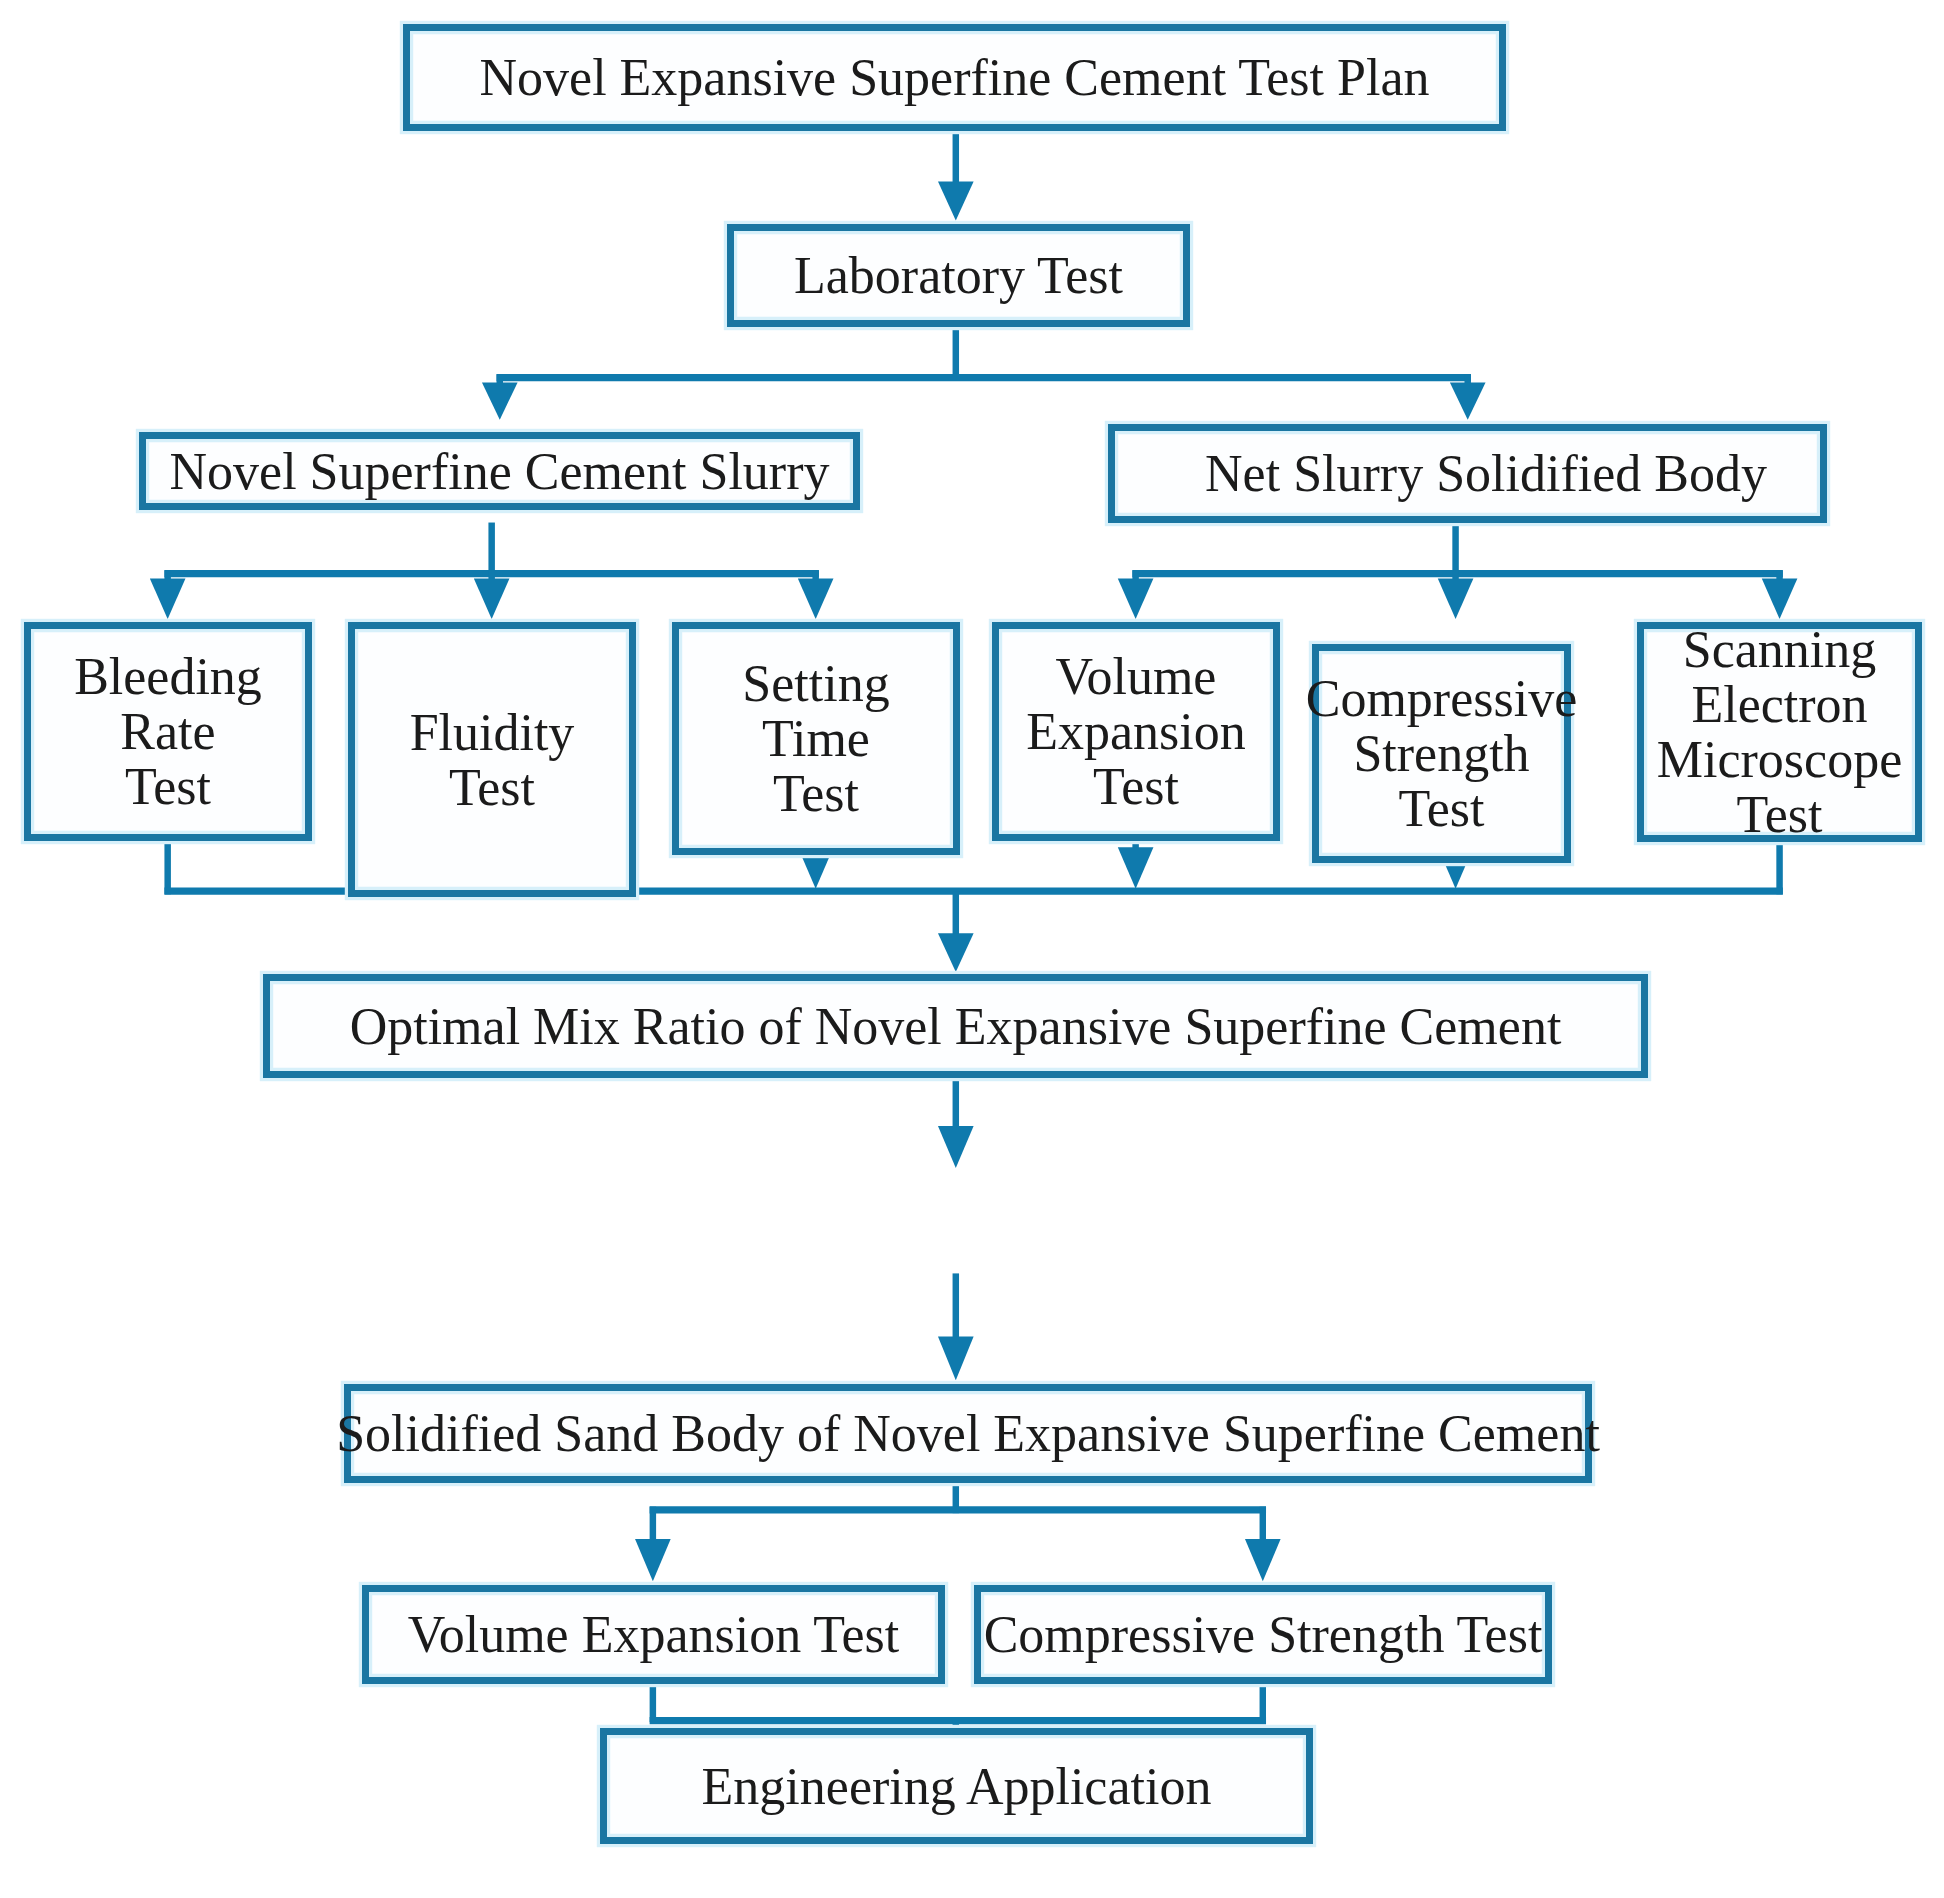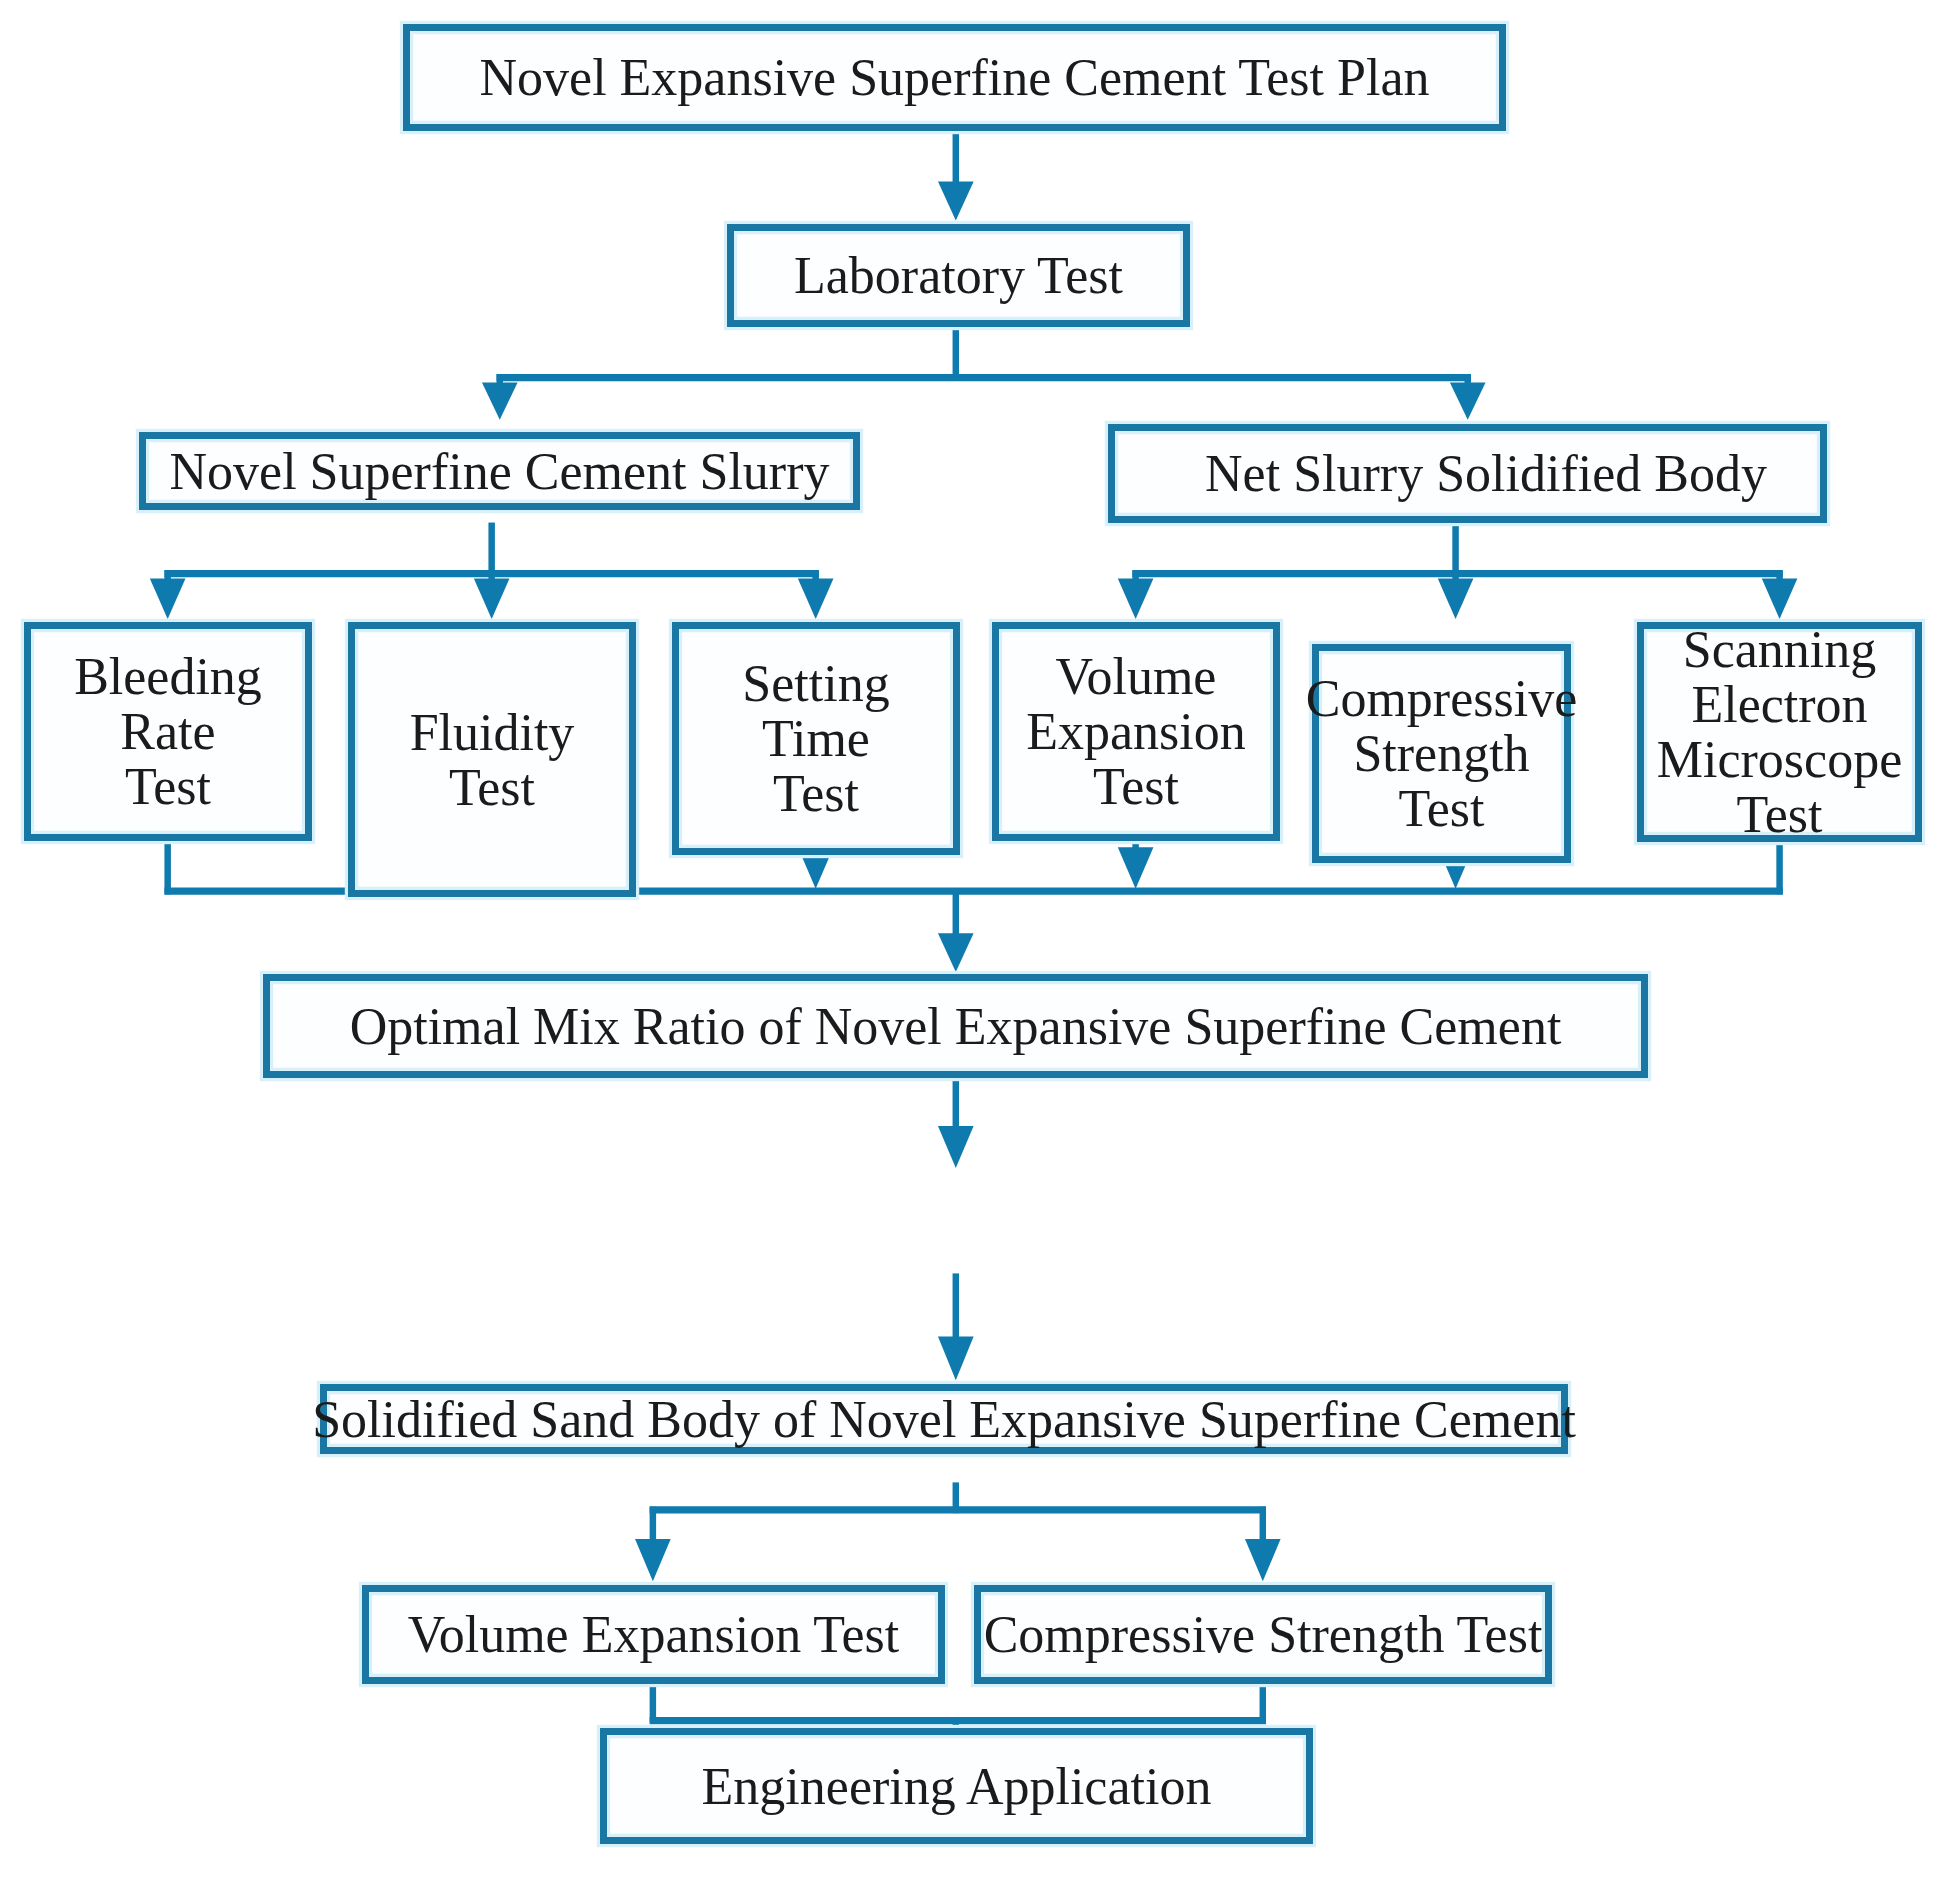--- a/index.html
+++ b/index.html
@@ -173,21 +173,21 @@
 Electron
 Microscope
 Test</span>
   </div>
 
   <div class="node one" style="left:263px;top:974px;width:1385px;height:104px;">
     <span class="lbl">Optimal Mix Ratio of Novel Expansive Superfine Cement</span>
   </div>
 
 
-  <div class="node one" style="left:320px;top:1384px;width:1248px;height:70px;align-items:center;">
+  <div class="node one" style="left:344px;top:1384px;width:1248px;height:99px;align-items:center;">
     <span class="lbl">Solidified Sand Body of Novel Expansive Superfine Cement</span>
   </div>
 
   <div class="node one" style="left:362px;top:1585px;width:583px;height:99px;">
     <span class="lbl">Volume Expansion Test</span>
   </div>
 
   <div class="node one" style="left:974px;top:1585px;width:578px;height:99px;">
     <span class="lbl">Compressive Strength Test</span>
   </div>

